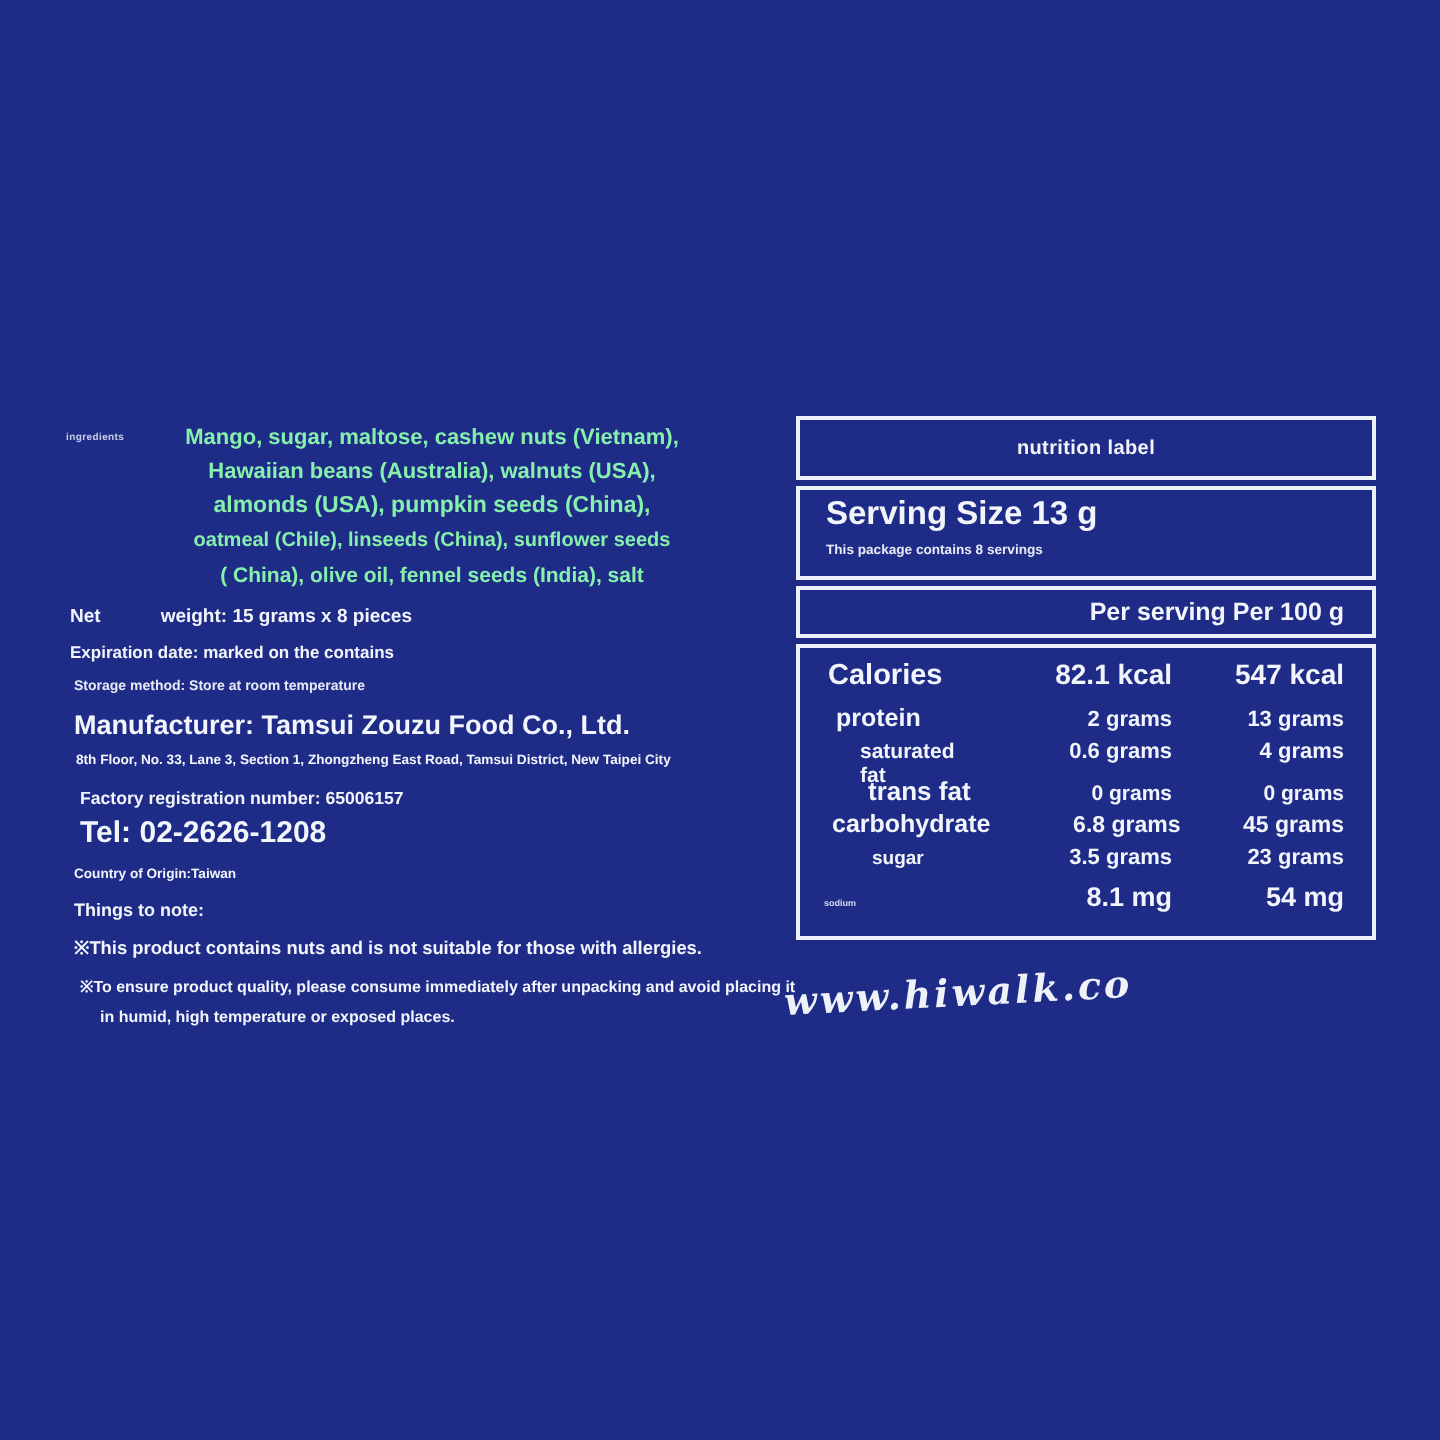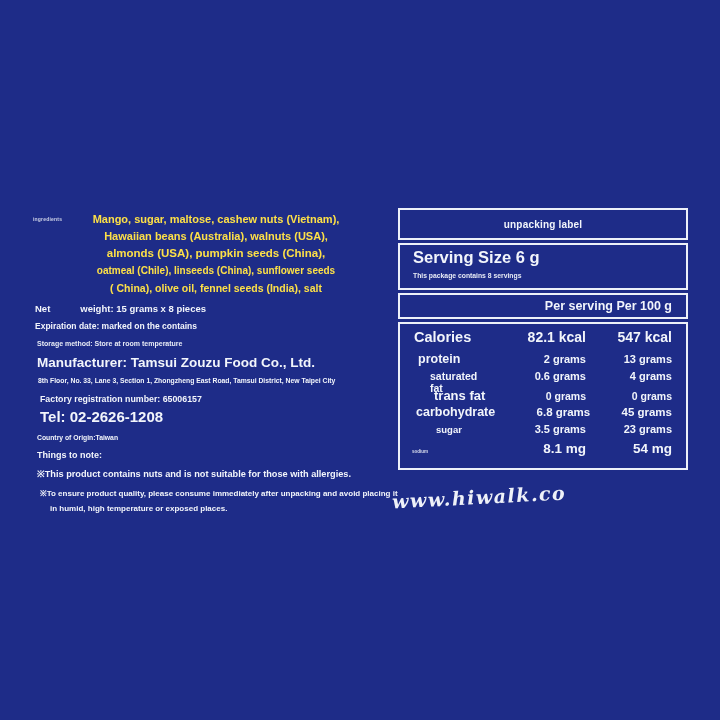--- a/index.html
+++ b/index.html
@@ -12,21 +12,21 @@
   }
   #stage { position:absolute; inset:0; width:720px; height:720px; background:#1e2c88; }
 
   
   .tiny-tag {
     position:absolute; left:33px; top:216px;
     font-size:5px; font-weight:700; opacity:.8; letter-spacing:.2px;
   }
   .ingredients {
     position:absolute; left:70px; top:211px; width:292px;
-    text-align:center; font-weight:700; color:#fde047;
+    text-align:center; font-weight:700; color:#86efac;
   }
   .ingredients .l0 { font-size:11px;   line-height:17px; }
   .ingredients .l1 { font-size:11px;   line-height:17px; }
   .ingredients .l2 { font-size:11.5px; line-height:17px; }
   .ingredients .l3 { font-size:10px;   line-height:17.5px; }
   .ingredients .l4 { font-size:10.5px; line-height:17.5px; }
 
   .abs { position:absolute; white-space:nowrap; }
   .net-row   { left:35px; top:303px; display:flex; align-items:baseline; font-weight:700; font-size:9.5px; }
   .net-row .net-label { margin-right:30px; }
@@ -113,26 +113,26 @@
   <div class="abs tel">Tel: 02-2626-1208</div>
   <div class="abs country">Country of Origin:Taiwan</div>
   <div class="abs things">Things to note:</div>
   <div class="abs note2a">※To ensure product quality, please consume immediately after unpacking and avoid placing it</div>
   <div class="abs note1">※This product contains nuts and is not suitable for those with allergies.</div>
   <div class="abs note2b">in humid, high temperature or exposed places.</div>
 
   <div class="ntable">
 
     <div class="nbox nbox-title">
-      <span class="t">unpacking label</span>
+      <span class="t">nutrition label</span>
     </div>
 
     <div class="nbox nbox-serving">
       <div class="size-hilite"></div>
-      <div class="serving-size">Serving Size 6 g</div>
+      <div class="serving-size">Serving Size 13 g</div>
       <div class="pkg-note">This package contains 8 servings</div>
     </div>
 
     <div class="nbox nbox-cols">
       <span class="t">Per serving Per 100 g</span>
     </div>
 
     <div class="nbox nbox-body">
       <div class="nrow r0">
         <span class="name">Calories</span>

